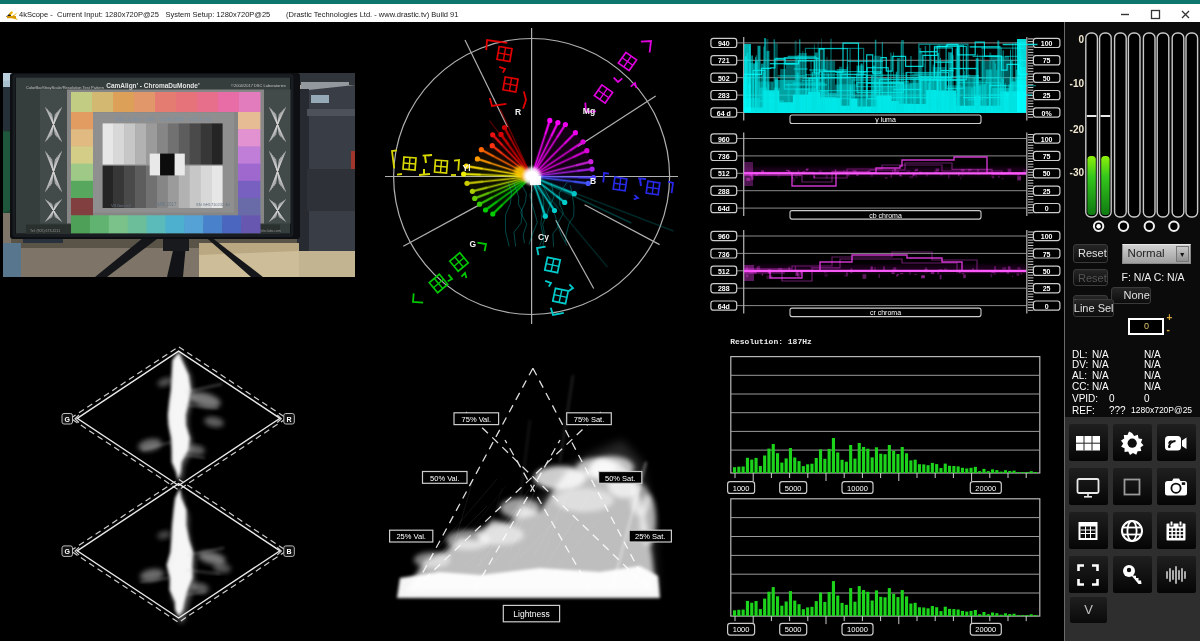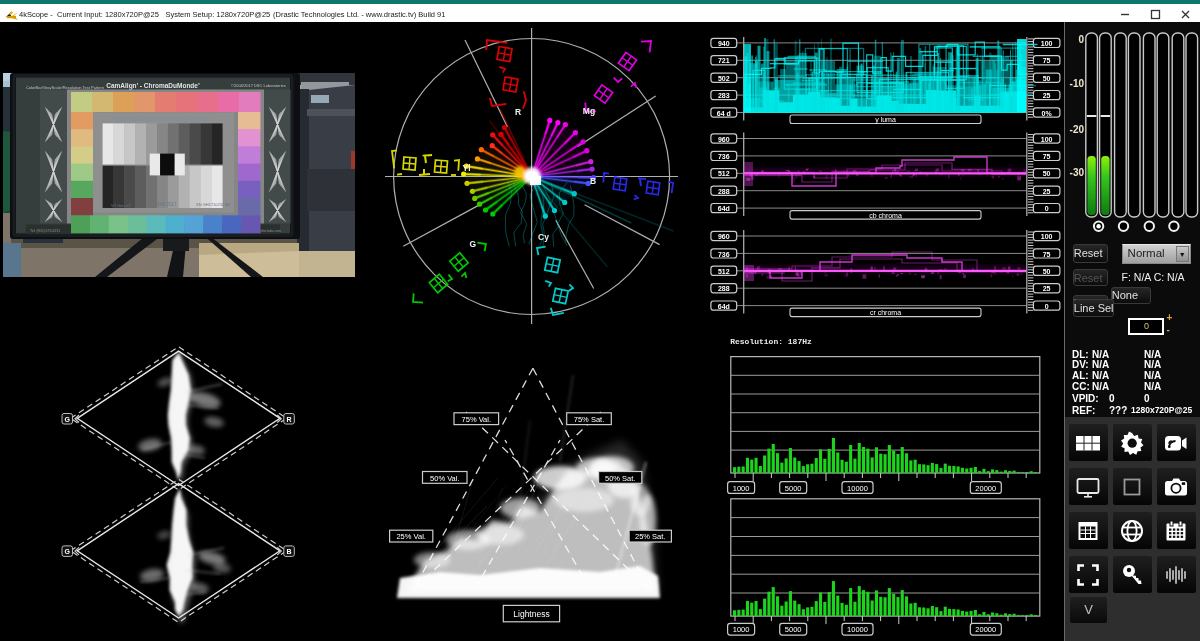--- a/index.html
+++ b/index.html
@@ -3,35 +3,35 @@
 html,body{margin:0;padding:0;background:#000;width:1200px;height:641px;overflow:hidden}
 *{box-sizing:border-box}
 body{font-family:"Liberation Sans",sans-serif;position:relative}
 .abs{position:absolute}
 #titlebar{left:0;top:0;width:1200px;height:22px;background:#fff;border-top:4px solid #0f766e;color:#111}
 #titlebar .t{position:absolute;top:5.5px;white-space:pre;font-size:7.5px;color:#1a1a1a}
 #main{left:0;top:22px;width:1200px;height:619px;background:#000}
 #sidebar{left:1064px;top:22px;width:136px;height:619px;background:#0b0b0b;border-left:1px solid #6a6a6a}
 #iconarea{position:absolute;left:1065px;top:417px;width:135px;height:224px;background:#2e2e2e}
 .ibtn{position:absolute;width:38.5px;height:37px;background:linear-gradient(#1f1f1f,#050505);border-radius:2px;display:flex;align-items:center;justify-content:center}
-.sbtn{position:absolute;background:linear-gradient(#262626,#0c0c0c);border:1px solid #3a3a3a;border-radius:3px;color:#e0e0e0;font-size:11px;text-align:left;line-height:17px;white-space:nowrap;overflow:hidden}
-.inf{position:absolute;color:#fff;font-size:10px;font-weight:bold;white-space:pre}
+.sbtn{position:absolute;background:linear-gradient(#262626,#0c0c0c);border:1px solid #3a3a3a;border-radius:3px;color:#e0e0e0;font-size:11px;text-align:right;line-height:17px;white-space:nowrap;overflow:hidden}
+.inf{position:absolute;color:#fff;font-size:10px;font-weight:normal;white-space:pre}
 </style></head><body>
 <div class="abs" id="main"></div>
 <div class="abs" id="titlebar">
     <svg class="abs" style="left:5px;top:4px" width="14" height="14" viewBox="0 0 14 14">
       <path d="M1,9 L6,4 L6,9 Z" fill="#1a1a1a"></path>
       <path d="M5,9.5 L13,4 L9,8 L13,12 Z" fill="#e8a800"></path>
       <path d="M4,5.5 L7,3 L8,5 L5,7.5 Z" fill="#f0b400"></path>
       <rect x="2" y="8" width="9" height="2.2" fill="#d89800"></rect>
     </svg>
     <div class="t" style="left:19px">4kScope -</div>
     <div class="t" style="left:57px">Current Input: 1280x720P@25</div>
     <div class="t" style="left:165.5px">System Setup: 1280x720P@25</div>
-    <div class="t" style="left:273px">(Drastic Technologies Ltd. - www.drastic.tv) Build 91</div>
+    <div class="t" style="left:286px">(Drastic Technologies Ltd. - www.drastic.tv) Build 91</div>
     <svg class="abs" style="left:1115px;top:0" width="80" height="22" viewBox="0 0 80 22">
       <line x1="6" y1="10.5" x2="14" y2="10.5" stroke="#333" stroke-width="1.4"></line>
       <rect x="36.5" y="6.5" width="8" height="8" fill="none" stroke="#333" stroke-width="1.3"></rect>
       <path d="M67,7 L74,14 M74,7 L67,14" stroke="#333" stroke-width="1.3"></path>
     </svg>
   </div>
 <svg class="abs" style="left:3px;top:73px" width="352" height="204" viewBox="0 0 352 204">
     <rect width="352" height="204" fill="#22262c"></rect>
     <rect x="0" y="0" width="95" height="26" fill="#c4dcea"></rect>
     <path d="M0,8 L60,2 L95,0 L95,26 L0,26 Z" fill="#9db8c8" opacity="0.5"></path>

